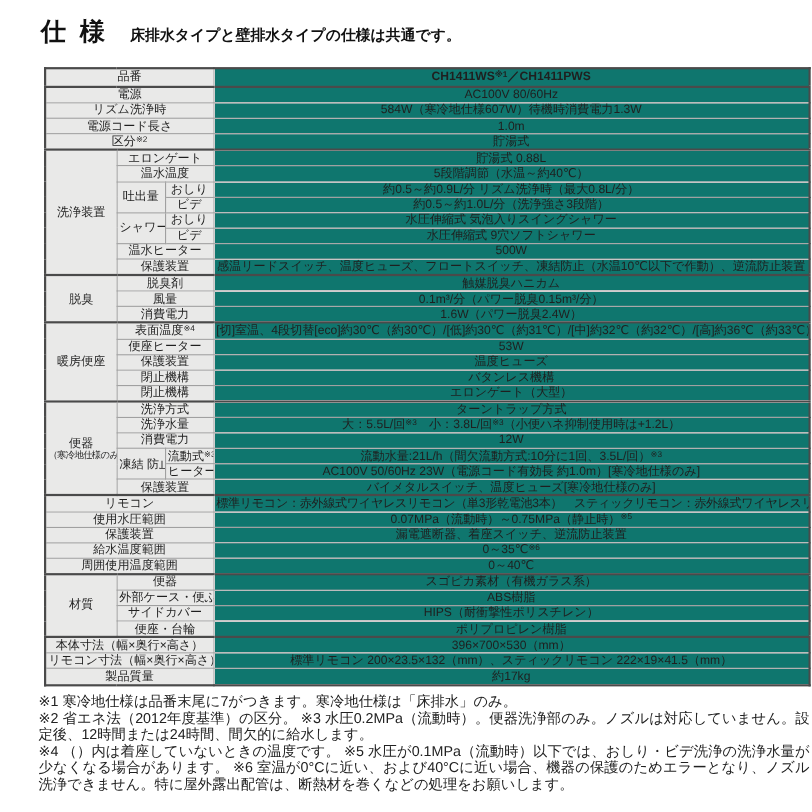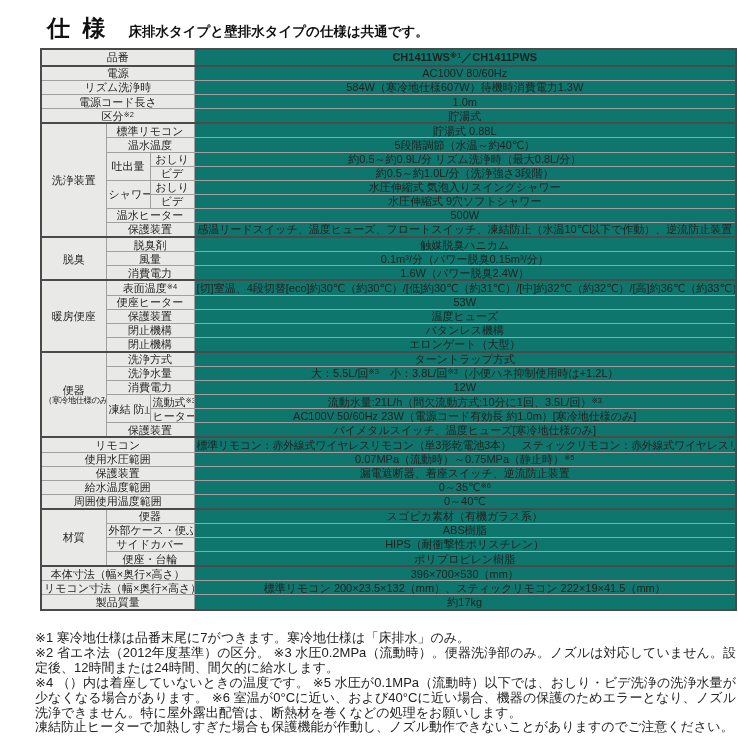--- a/index.html
+++ b/index.html
@@ -4,28 +4,28 @@
 <style>
   html,body{margin:0;padding:0;}
   body{
     width:738px;height:738px;background:#ffffff;
     font-family:"Liberation Sans","DejaVu Sans",sans-serif;
     color:#1f1f1f;-webkit-font-smoothing:antialiased;
   }
   .sheet{position:relative;width:738px;height:738px;background:#fff;overflow:hidden;}
 
   
-  .header{position:absolute;left:47px;top:13px;white-space:nowrap;}
+  .header{position:absolute;left:37px;top:13px;white-space:nowrap;}
   .title{font-size:23px;font-weight:bold;letter-spacing:3px;color:#111;}
   .subtitle{font-size:13.5px;font-weight:bold;margin-left:20px;color:#111;}
 
   
   table.spec{
     border-collapse:collapse;table-layout:fixed;
-    position:absolute;left:40px;top:48px;width:697px;
+    position:absolute;left:40px;top:61px;width:697px;
     border:2px solid #4a4a4a;
   }
   .spec td{
     border:1px solid #a0a0a0;
     height:13.1px;padding:0 2px;
     font-size:11px;line-height:1.12;
     text-align:center;vertical-align:middle;
     overflow:hidden;white-space:nowrap;
   }
   tr.first td{height:15px;}
@@ -80,21 +80,21 @@
         <td class="lbl" colspan="3">電源コード長さ</td>
         <td class="val">1.0m</td>
       </tr>
       <tr class="mid">
         <td class="lbl" colspan="3">区分<sup>※2</sup></td>
         <td class="val">貯湯式</td>
       </tr>
 
       <tr class="sec">
         <td class="grp" rowspan="8">洗浄装置</td>
-        <td class="lbl" colspan="2">標準リモコン</td>
+        <td class="lbl" colspan="2">エロンゲート</td>
         <td class="val">貯湯式 0.88L</td>
       </tr>
       <tr>
         <td class="lbl" colspan="2">温水温度</td>
         <td class="val">5段階調節（水温～約40℃）</td>
       </tr>
       <tr>
         <td class="lbl midlbl" rowspan="2">吐出量</td>
         <td class="lbl">おしり</td>
         <td class="val">約0.5～約0.9L/分 リズム洗浄時（最大0.8L/分）</td>
@@ -240,16 +240,15 @@
         <td class="lbl" colspan="3">製品質量</td>
         <td class="val">約17kg</td>
       </tr>
     </tbody>
   </table>
 
   <div class="notes">
     <p>※1 寒冷地仕様は品番末尾に7がつきます。寒冷地仕様は「床排水」のみ。</p>
     <p>※2 省エネ法（2012年度基準）の区分。 ※3 水圧0.2MPa（流動時）。便器洗浄部のみ。ノズルは対応していません。設定後、12時間または24時間、間欠的に給水します。</p>
     <p>※4 （）内は着座していないときの温度です。 ※5 水圧が0.1MPa（流動時）以下では、おしり・ビデ洗浄の洗浄水量が少なくなる場合があります。 ※6 室温が0°Cに近い、および40°Cに近い場合、機器の保護のためエラーとなり、ノズル洗浄できません。特に屋外露出配管は、断熱材を巻くなどの処理をお願いします。</p>
-    <p>凍結防止ヒーターで加熱しすぎた場合も保護機能が作動し、ノズル動作できないことがありますのでご注意ください。</p>
   </div>
 
 </div>
 
 </body></html>

